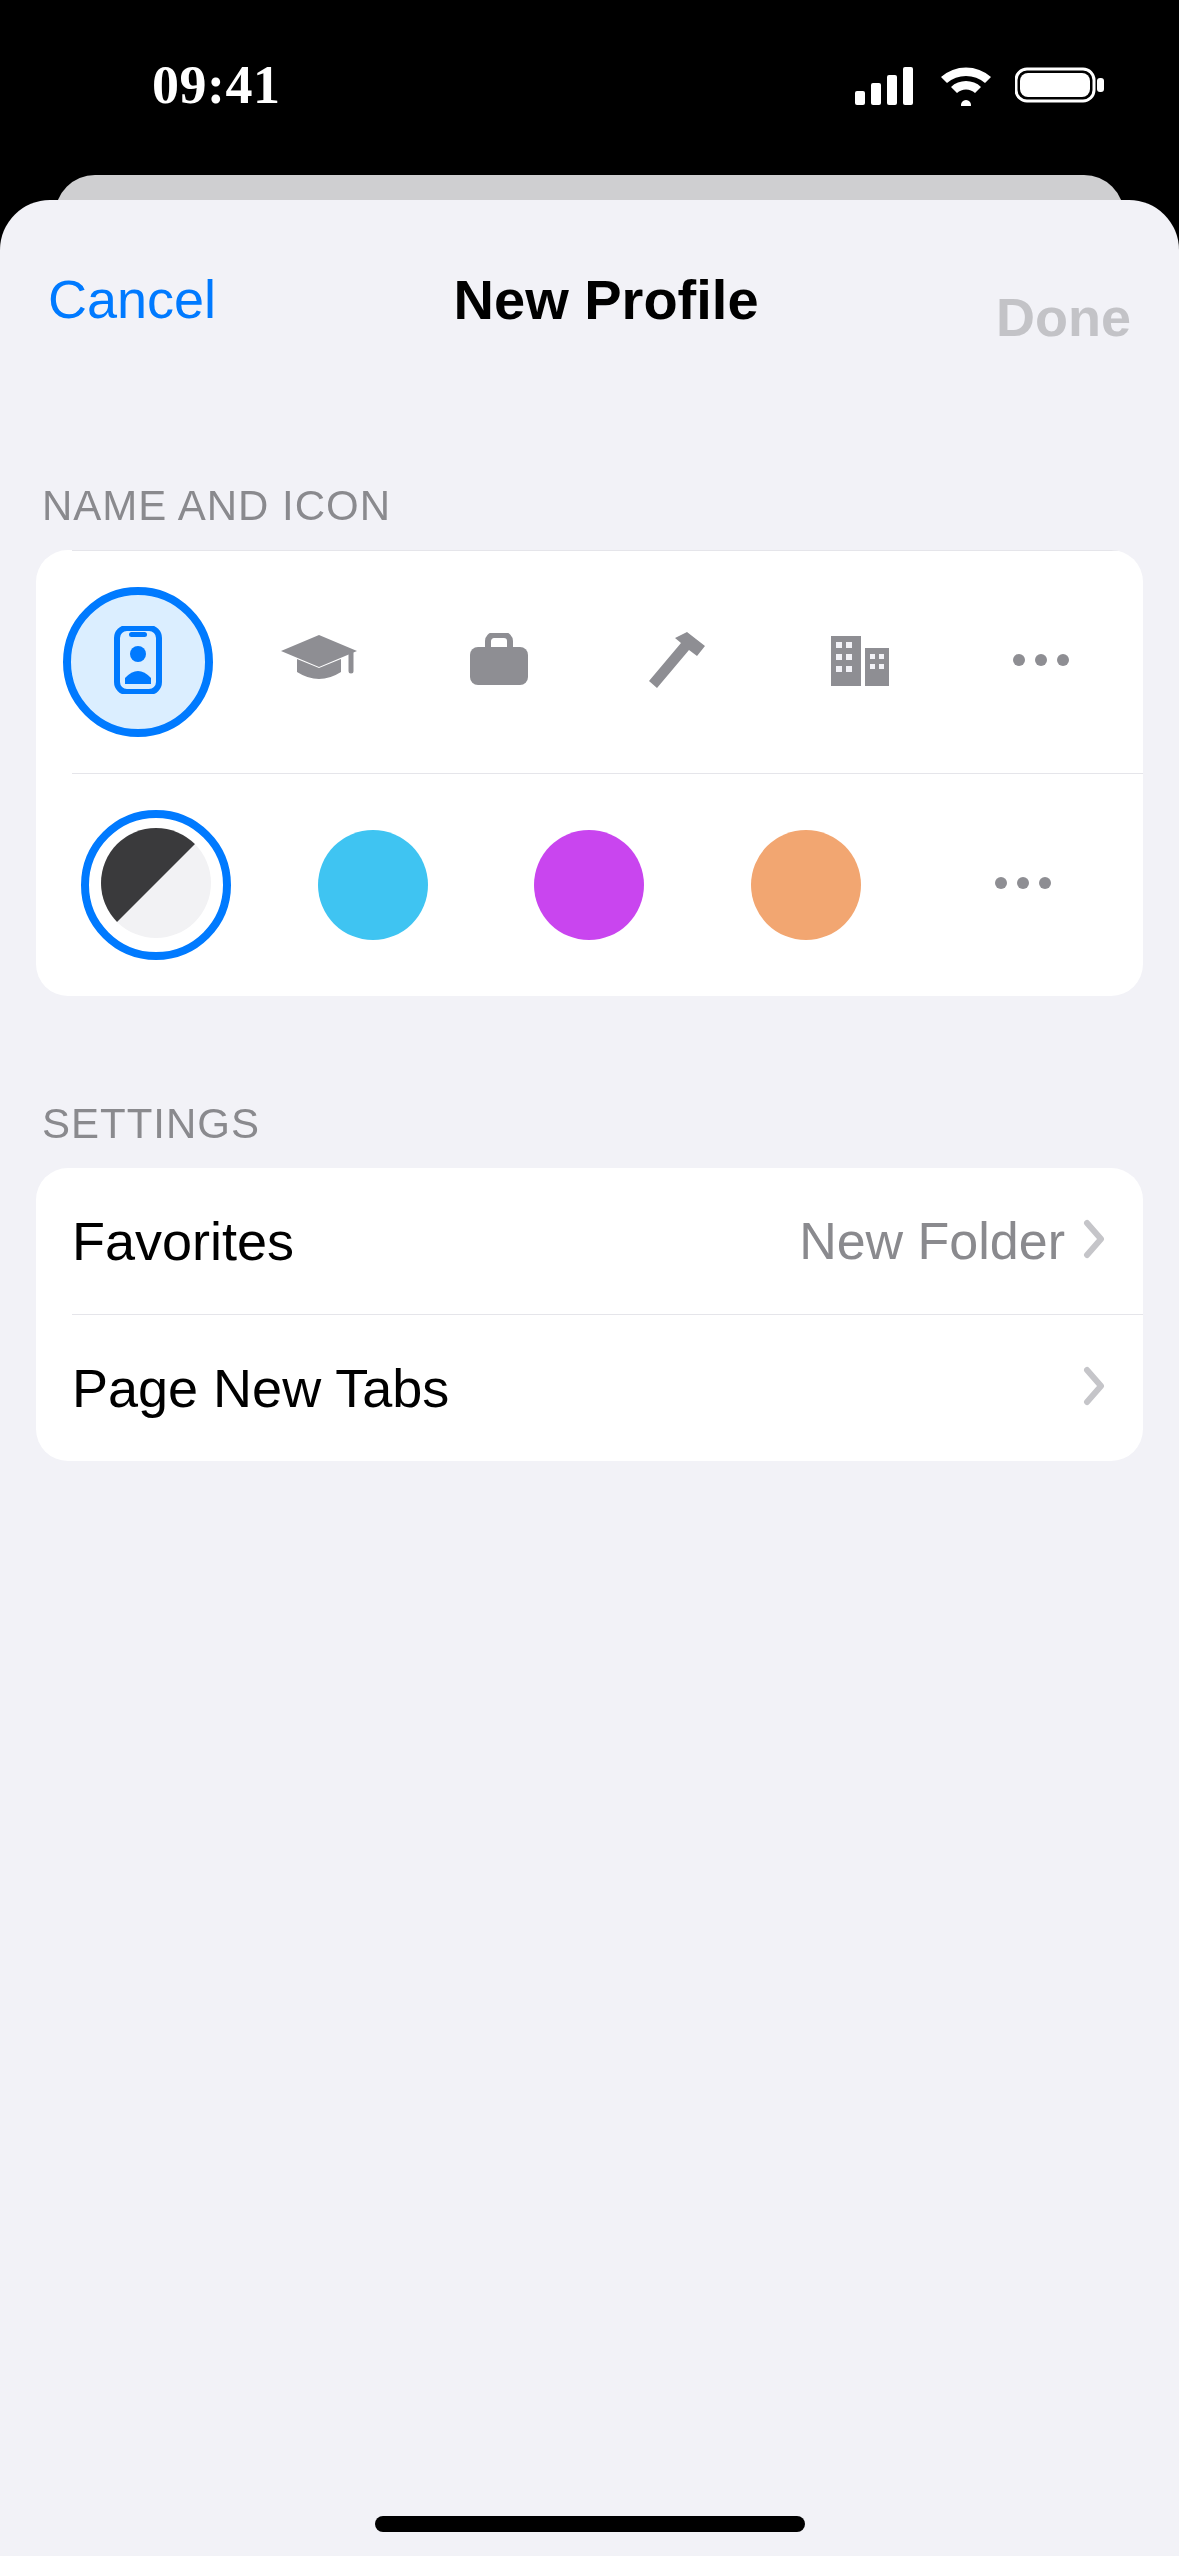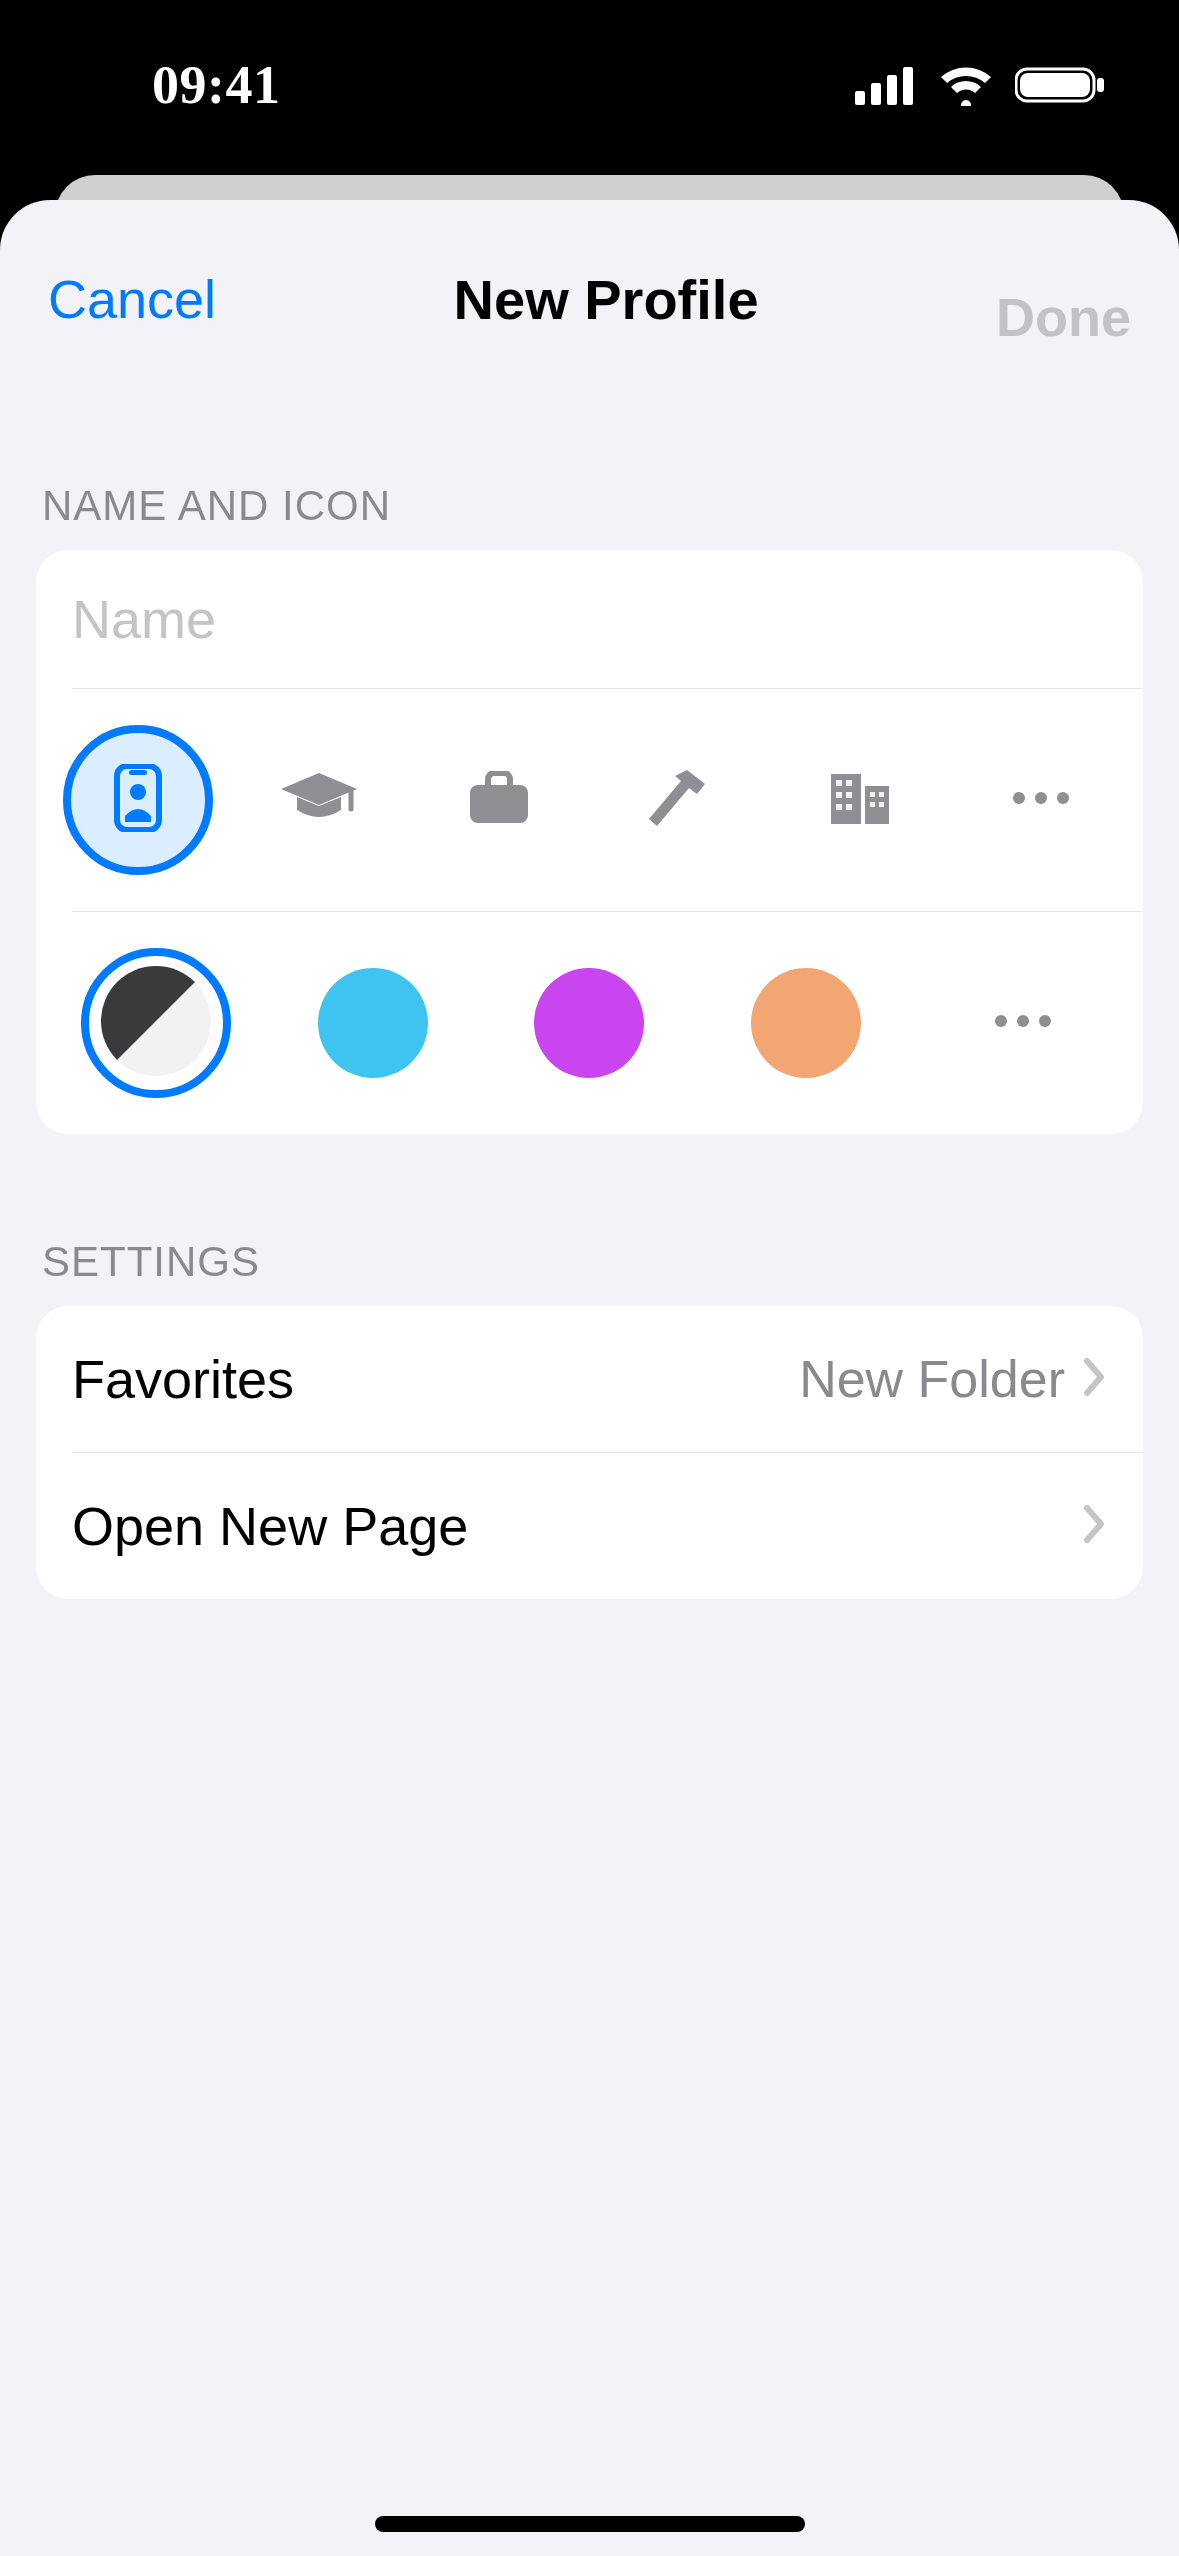--- a/index.html
+++ b/index.html
@@ -99,23 +99,20 @@
       <div class="nav-title">New Profile</div>
       <div class="nav-done">Done</div>
     </div>
 
     <div class="content">
 
       <div class="section-header">NAME AND ICON</div>
 
       <div class="group">
 
-        <div class="row">
-          <input class="name-input" type="text" placeholder="Name" value="" style="">
-        </div>
 
         <div class="sep"></div>
 
         <div class="icon-row">
 
           <div class="icon-slot selected">
             <span class="icon-glyph selected">
               <svg width="50" height="68" viewBox="0 0 50 68">
                   <rect x="4" y="2" width="42" height="64" rx="10" fill="none" stroke="#007aff" stroke-width="6"></rect>
                   <circle cx="25" cy="28" r="8" fill="#007aff"></circle>
@@ -243,21 +240,21 @@
               <svg width="24" height="40" viewBox="0 0 24 40" fill="none">
                   <path d="M4 4 L18 20 L4 36" stroke="#c5c5c9" stroke-width="6" stroke-linecap="round" stroke-linejoin="round"></path>
                 </svg>
             </span>
           </div>
         </div>
 
         <div class="sep"></div>
 
         <div class="settings-row">
-          <div class="label">Open New Page</div>
+          <div class="label">Page New Tabs</div>
           <div class="right">
             <span>
               <svg width="24" height="40" viewBox="0 0 24 40" fill="none">
                   <path d="M4 4 L18 20 L4 36" stroke="#c5c5c9" stroke-width="6" stroke-linecap="round" stroke-linejoin="round"></path>
                 </svg>
             </span>
           </div>
         </div>
 
       </div>

